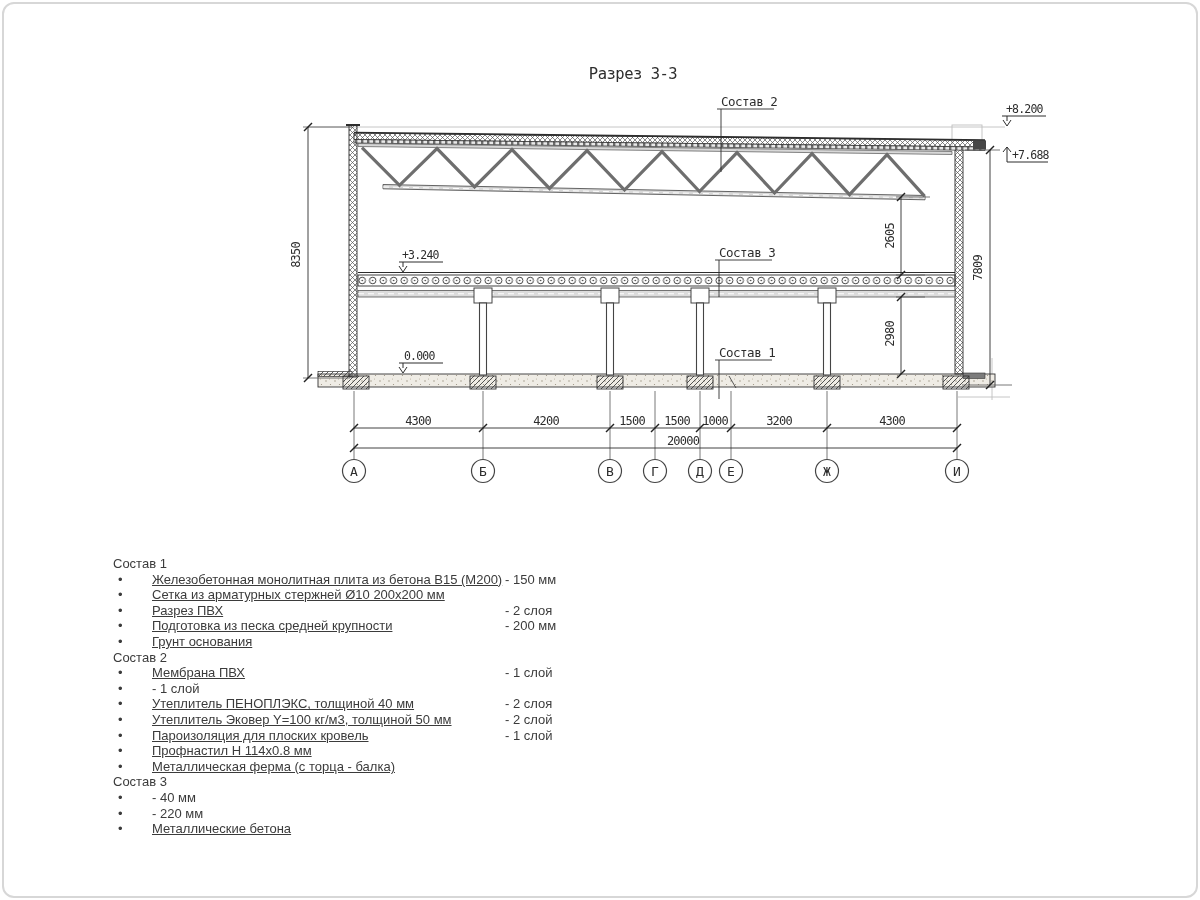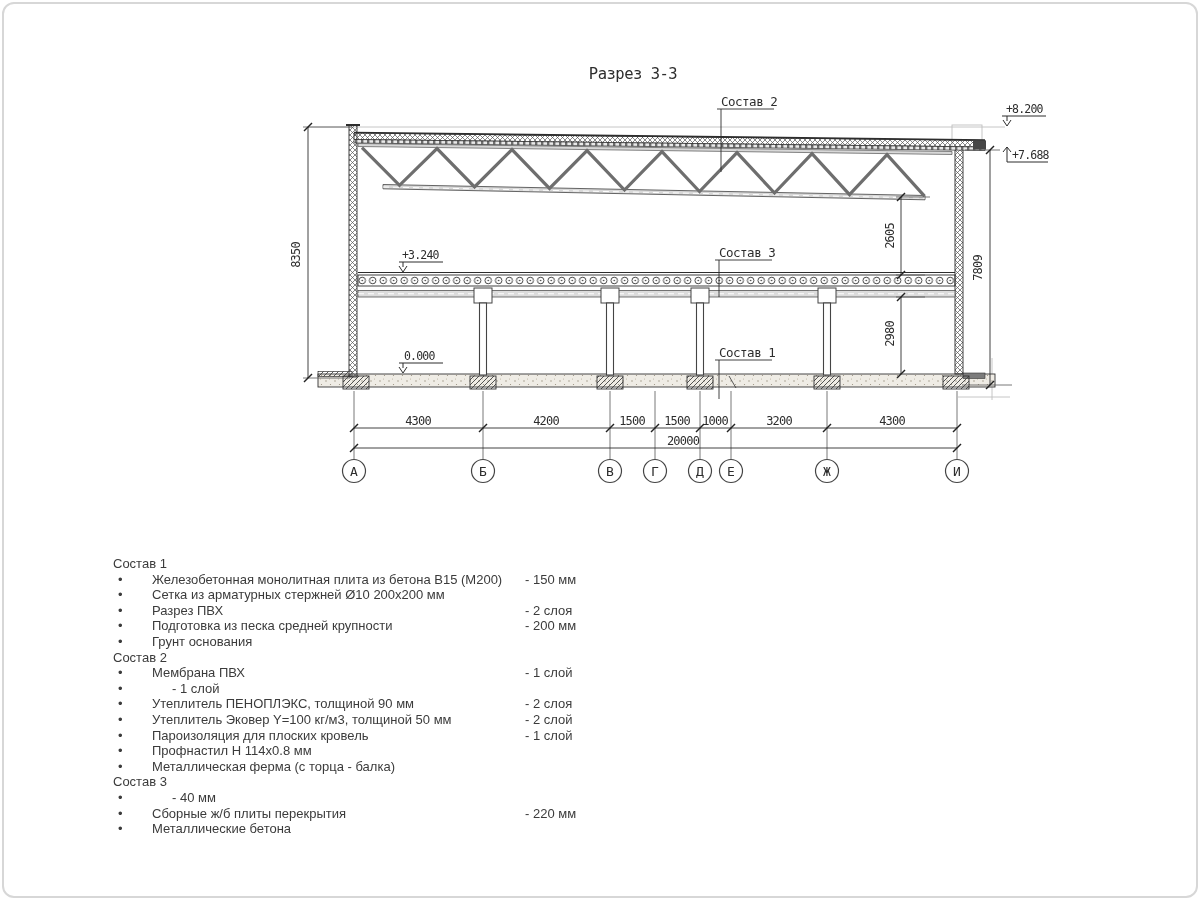--- a/index.html
+++ b/index.html
@@ -8,22 +8,22 @@
   svg text{font-family:"DejaVu Sans Mono",monospace;fill:#2d2d2d;}
   .cad-title{font-size:15.5px;letter-spacing:-0.5px;}
   .cad-dim{font-size:12px;letter-spacing:-0.8px;}
   .cad-axis{font-size:13px;}
   .cad-elev{font-size:11.5px;letter-spacing:-0.8px;}
   .cad-callout{font-size:12.5px;letter-spacing:-0.5px;}
   #legend{position:absolute;left:113px;top:556px;width:500px;font-family:"Liberation Sans",sans-serif;font-size:13px;color:#3b3b3b;}
   .leg-title{height:15.6px;line-height:15.6px;}
   .leg-row{display:grid;grid-template-columns:39px 353px auto;height:15.6px;line-height:15.6px;}
   .leg-row .b{padding-left:5px;}
-  .leg-row .n{white-space:nowrap;}
-  .leg-row .q{white-space:nowrap;margin-left:20px;}
+  .leg-row .n{white-space:nowrap;text-decoration:underline;}
+  .leg-row .q{white-space:nowrap;}
 </style>
 </head>
 <body>
 
 <div class="frame"></div>
 
 <svg id="drawing" width="1200" height="545" viewBox="0 0 1200 545">
   <defs>
     <pattern id="xh" width="5" height="5" patternUnits="userSpaceOnUse">
       <path d="M0,5 L5,0 M0,0 L5,5" stroke="#555" stroke-width="0.7"></path>
@@ -279,21 +279,21 @@
       <span class="b">•</span>
       <span class="n">Мембрана ПВХ</span>
       <span class="q">- 1 слой</span>
     </div>
     <div class="leg-row">
       <span class="b">•</span>
       <span class="q">- 1 слой</span>
     </div>
     <div class="leg-row">
       <span class="b">•</span>
-      <span class="n">Утеплитель ПЕНОПЛЭКС, толщиной 90 мм</span>
+      <span class="n">Утеплитель ПЕНОПЛЭКС, толщиной 40 мм</span>
       <span class="q">- 2 слоя</span>
     </div>
     <div class="leg-row">
       <span class="b">•</span>
       <span class="n">Утеплитель Эковер Y=100 кг/м3, толщиной 50 мм</span>
       <span class="q">- 2 слой</span>
     </div>
     <div class="leg-row">
       <span class="b">•</span>
       <span class="n">Пароизоляция для плоских кровель</span>
@@ -309,21 +309,20 @@
       <span class="n">Металлическая ферма (с торца - балка)</span>
       <span class="q"></span>
     </div>
     <div class="leg-title">Состав 3</div>
     <div class="leg-row">
       <span class="b">•</span>
       <span class="q">-  40 мм</span>
     </div>
     <div class="leg-row">
       <span class="b">•</span>
-      <span class="n">Сборные ж/б плиты перекрытия</span>
       <span class="q">- 220 мм</span>
     </div>
     <div class="leg-row">
       <span class="b">•</span>
       <span class="n">Металлические бетона</span>
       <span class="q"></span>
     </div>
   </div>
 
 </body></html>

